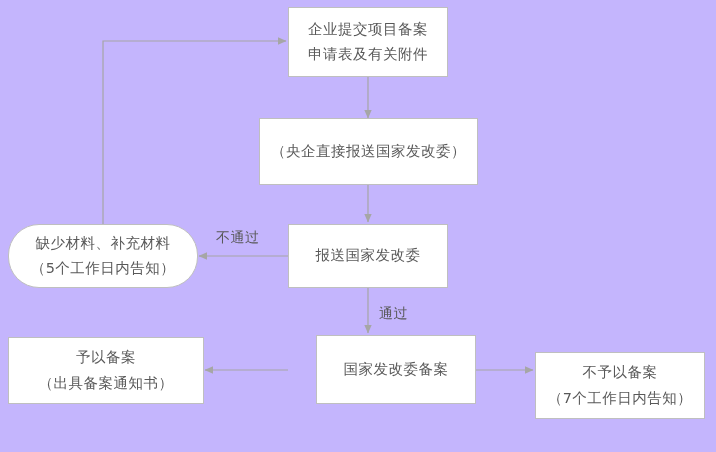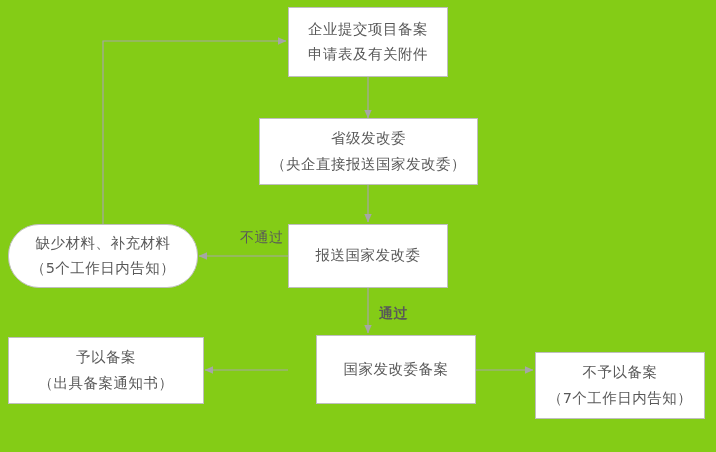--- a/index.html
+++ b/index.html
@@ -7,21 +7,21 @@
     padding: 0;
     background: #ffffff;
   }
   body {
     font-family: "DejaVu Sans", "Liberation Sans", sans-serif;
   }
   #flowchart {
     position: relative;
     width: 716px;
     height: 452px;
-    background: #84cc16;
+    background: #c4b5fd;
     overflow: hidden;
   }
   .node {
     position: absolute;
     box-sizing: border-box;
     border: 1px solid #bfbfbf;
     background: #ffffff;
     display: flex;
     flex-direction: column;
     align-items: center;
@@ -78,21 +78,20 @@
 
     <path d="M 448 370 L 533 370" stroke="#a6a6a6" stroke-width="1.2" fill="none" marker-end="url(#arrow)"></path>
   </svg>
 
   <div class="node" style="left:288px; top:7px; width:160px; height:70px;">
     <span>企业提交项目备案</span>
     <span class="line-2">申请表及有关附件</span>
   </div>
 
   <div class="node" style="left:259px; top:118px; width:219px; height:67px;">
-    <span>省级发改委</span>
     <span class="line-2">（央企直接报送国家发改委）</span>
   </div>
 
   <div class="node" style="left:8px; top:224px; width:190px; height:64px;border-radius:31px;">
     <span>缺少材料、补充材料</span>
     <span class="line-2">（5个工作日内告知）</span>
   </div>
 
   <div class="node" style="left:8px; top:337px; width:196px; height:67px;">
     <span>予以备案</span>
@@ -105,17 +104,17 @@
 
   <div class="node" style="left:288px; top:335px; width:160px; height:69px;margin-left:28px;">
     <span>国家发改委备案</span>
   </div>
 
   <div class="node" style="left:535px; top:352px; width:170px; height:67px;">
     <span>不予以备案</span>
     <span class="line-2">（7个工作日内告知）</span>
   </div>
 
-  <div class="edge-label" style="left:216px; top:230px;margin-left:24px;">不通过</div>
+  <div class="edge-label" style="left:216px; top:230px;">不通过</div>
 
-  <div class="edge-label" style="left:379px; top:306px;font-weight:bold;">通过</div>
+  <div class="edge-label" style="left:379px; top:306px;">通过</div>
 
 </div>
 
 </body></html>

